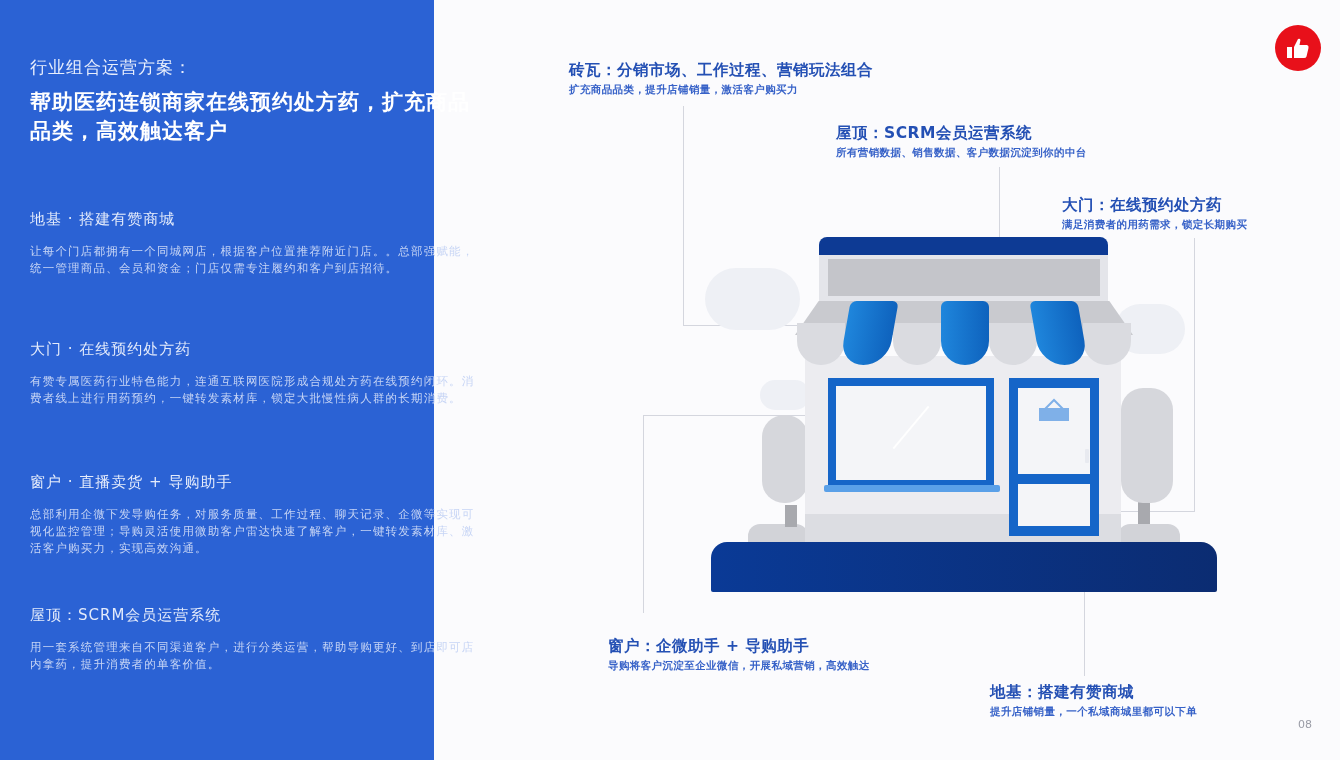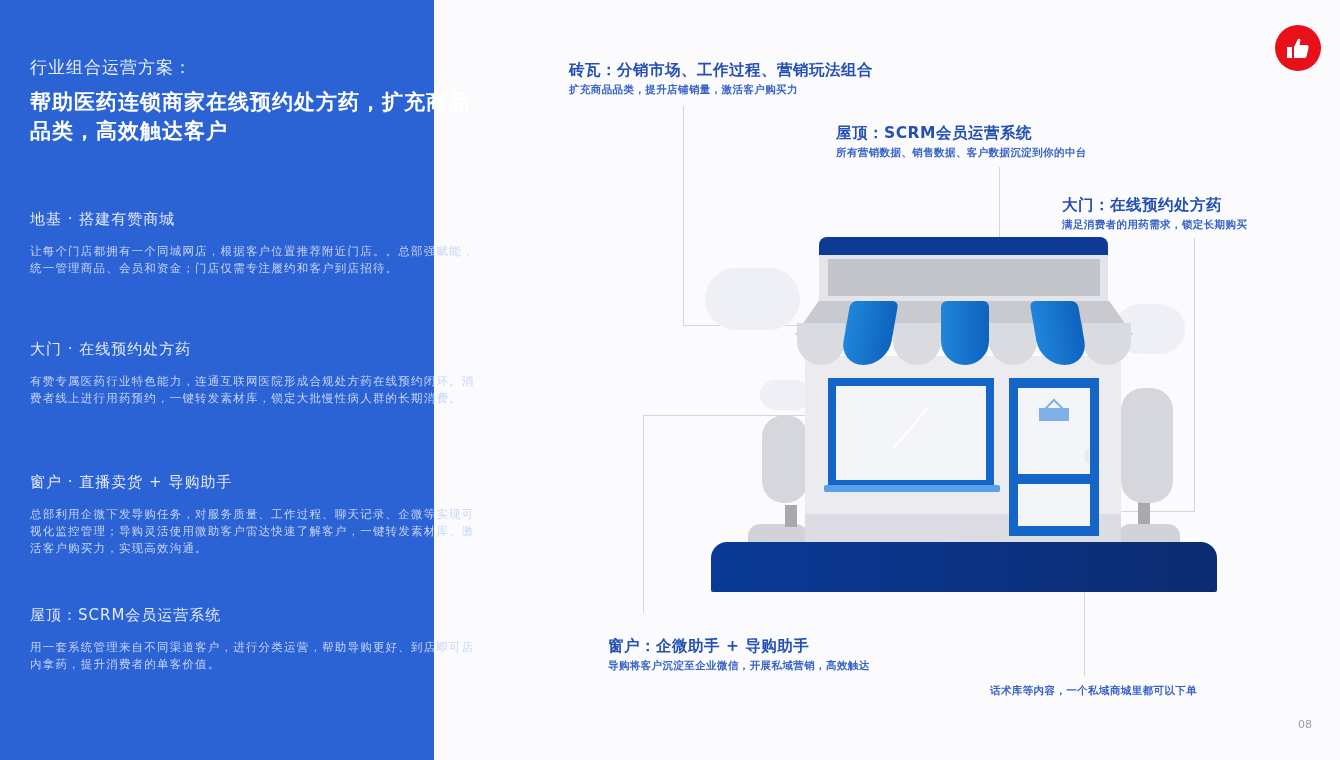--- a/index.html
+++ b/index.html
@@ -136,21 +136,22 @@
 </div>
 <div class="callout" style="left:1062px; top:195px;">
   <div class="c-title">大门：在线预约处方药</div>
   <div class="c-sub">满足消费者的用药需求，锁定长期购买</div>
 </div>
 <div class="callout" style="left:608px; top:624px;margin-top:12px;">
   <div class="c-title">窗户：企微助手 + 导购助手</div>
   <div class="c-sub">导购将客户沉淀至企业微信，开展私域营销，高效触达</div>
 </div>
 <div class="callout" style="left:990px; top:682px;">
-  <div class="c-sub">话术库等内容，一个私域商城里都可以下单</div>
+  <div class="c-title">地基：搭建有赞商城</div>
+  <div class="c-sub">提升店铺销量，一个私域商城里都可以下单</div>
 </div>
 
 <div class="like-badge">
   <svg width="24" height="22" viewBox="0 0 24 22">
     <rect x="1" y="10" width="5" height="11" fill="#fff"></rect>
     <path d="M8 10 L12 2 Q14 1 14.5 3 L13.5 8 L21 8 Q23 8.5 22.5 11 L20.5 19.5 Q20 21 18 21 L8 21 Z" fill="#fff"></path>
   </svg>
 </div>
 
 <div class="page-num">08</div>

